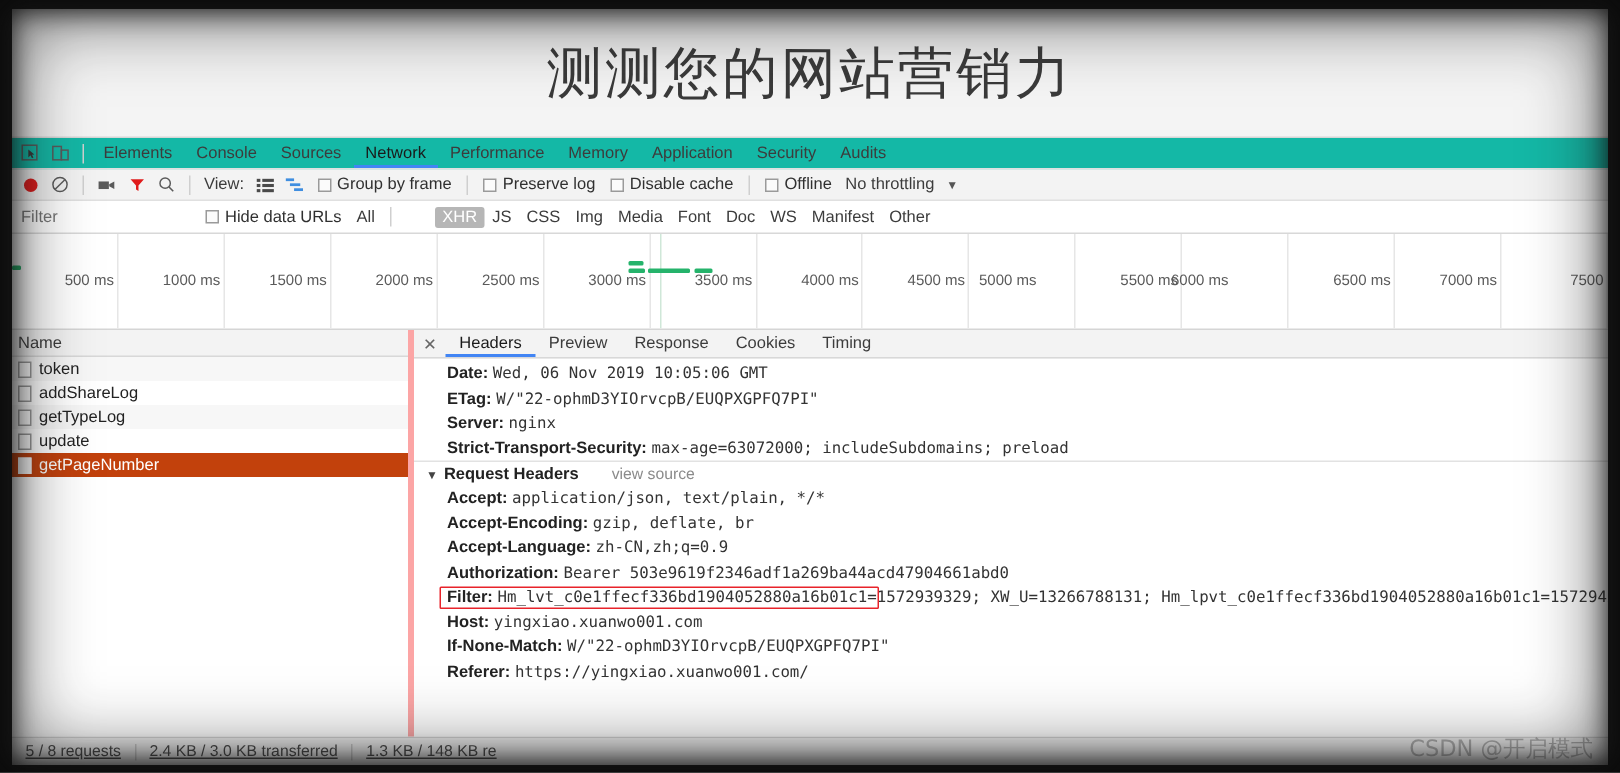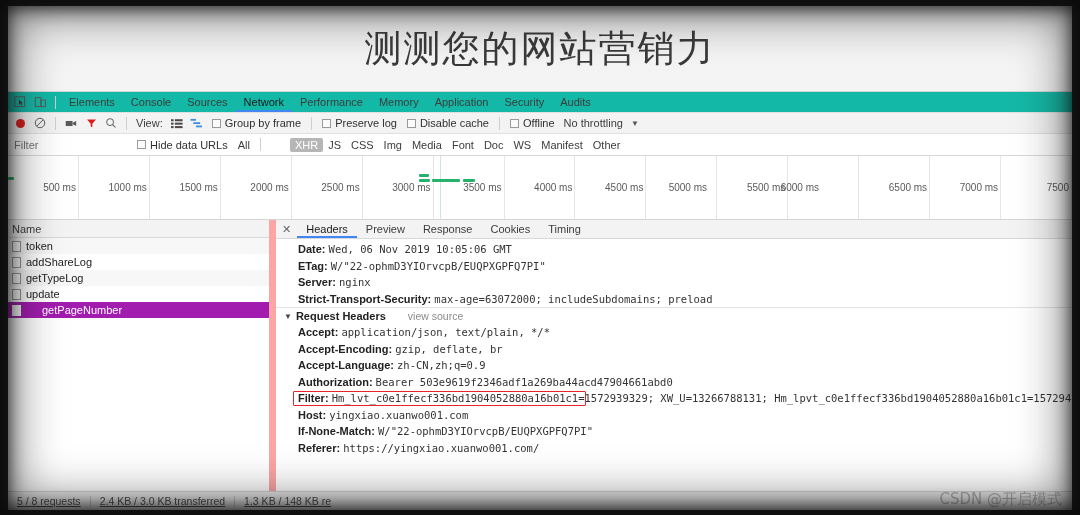--- a/index.html
+++ b/index.html
@@ -142,42 +142,42 @@
   .ov-marker { position: absolute; top: 0; bottom: 0; width: 1px; background: #cfe7d8; }
 
   
   .main {
     display: flex;
     height: 272px;
     border-bottom: 1px solid #d5d5d5;
   }
   .namecol {
     width: 268px;
-    border-right: 7px solid #fca5a5;
+    border-right: 4px solid #fca5a5;
     background: #fff;
     overflow: hidden;
   }
   .namehdr {
     height: 18px; line-height: 18px;
     padding-left: 4px;
     font-size: 11px;
     color: #3c3c3c;
     background: #f3f3f3;
     border-bottom: 1px solid #d8d8d8;
   }
   .reqrow {
     height: 16px;
     display: flex; align-items: center;
     padding-left: 4px;
     font-size: 11px;
     color: #222;
     white-space: nowrap;
   }
   .reqrow:nth-child(odd) { background: #f7f7f7; }
-  .reqrow.sel { background: #a21caf; color: #fff; gap: 16px; }
+  .reqrow.sel { background: #c2410c; color: #fff; }
   .file-ico {
     width: 9px; height: 11px;
     border: 1px solid #9a9a9a;
     background: #fff;
     margin-right: 5px;
     flex: 0 0 auto;
   }
   .reqrow.sel .file-ico { background: #fff; border-color: #fff; }
 
   
@@ -405,21 +405,21 @@
             <div class="tl-lab" style="left: 354.667px;">2500 ms</div>
             <div class="tl-tick" style="left: 0px; width: 425.6px;"></div>
             <div class="tl-lab" style="left: 425.6px;">3000 ms</div>
             <div class="tl-tick" style="left: 0px; width: 496.533px;"></div>
             <div class="tl-lab" style="left: 496.533px;">3500 ms</div>
             <div class="tl-tick" style="left: 0px; width: 567.467px;"></div>
             <div class="tl-lab" style="left: 567.467px;">4000 ms</div>
             <div class="tl-tick" style="left: 0px; width: 638.4px;"></div>
             <div class="tl-lab" style="left: 638.4px;">4500 ms</div>
             <div class="tl-tick" style="left: 0px; width: 709.333px;"></div>
-            <div class="tl-lab" style="left: 702px;">5000 ms</div>
+            <div class="tl-lab" style="left: 686px;">5000 ms</div>
             <div class="tl-tick" style="left: 0px; width: 780.267px;"></div>
             <div class="tl-lab" style="left: 780.267px;">5500 ms</div>
             <div class="tl-tick" style="left: 0px; width: 851.2px;"></div>
             <div class="tl-lab" style="left: 814px;">6000 ms</div>
             <div class="tl-tick" style="left: 0px; width: 922.133px;"></div>
             <div class="tl-lab" style="left: 922.133px;">6500 ms</div>
             <div class="tl-tick" style="left: 0px; width: 993.067px;"></div>
             <div class="tl-lab" style="left: 993.067px;">7000 ms</div>
             <div class="tl-tick" style="left: 0px; width: 1064px;"></div>
             <div class="tl-lab" style="left: 1064px;">7500</div>

